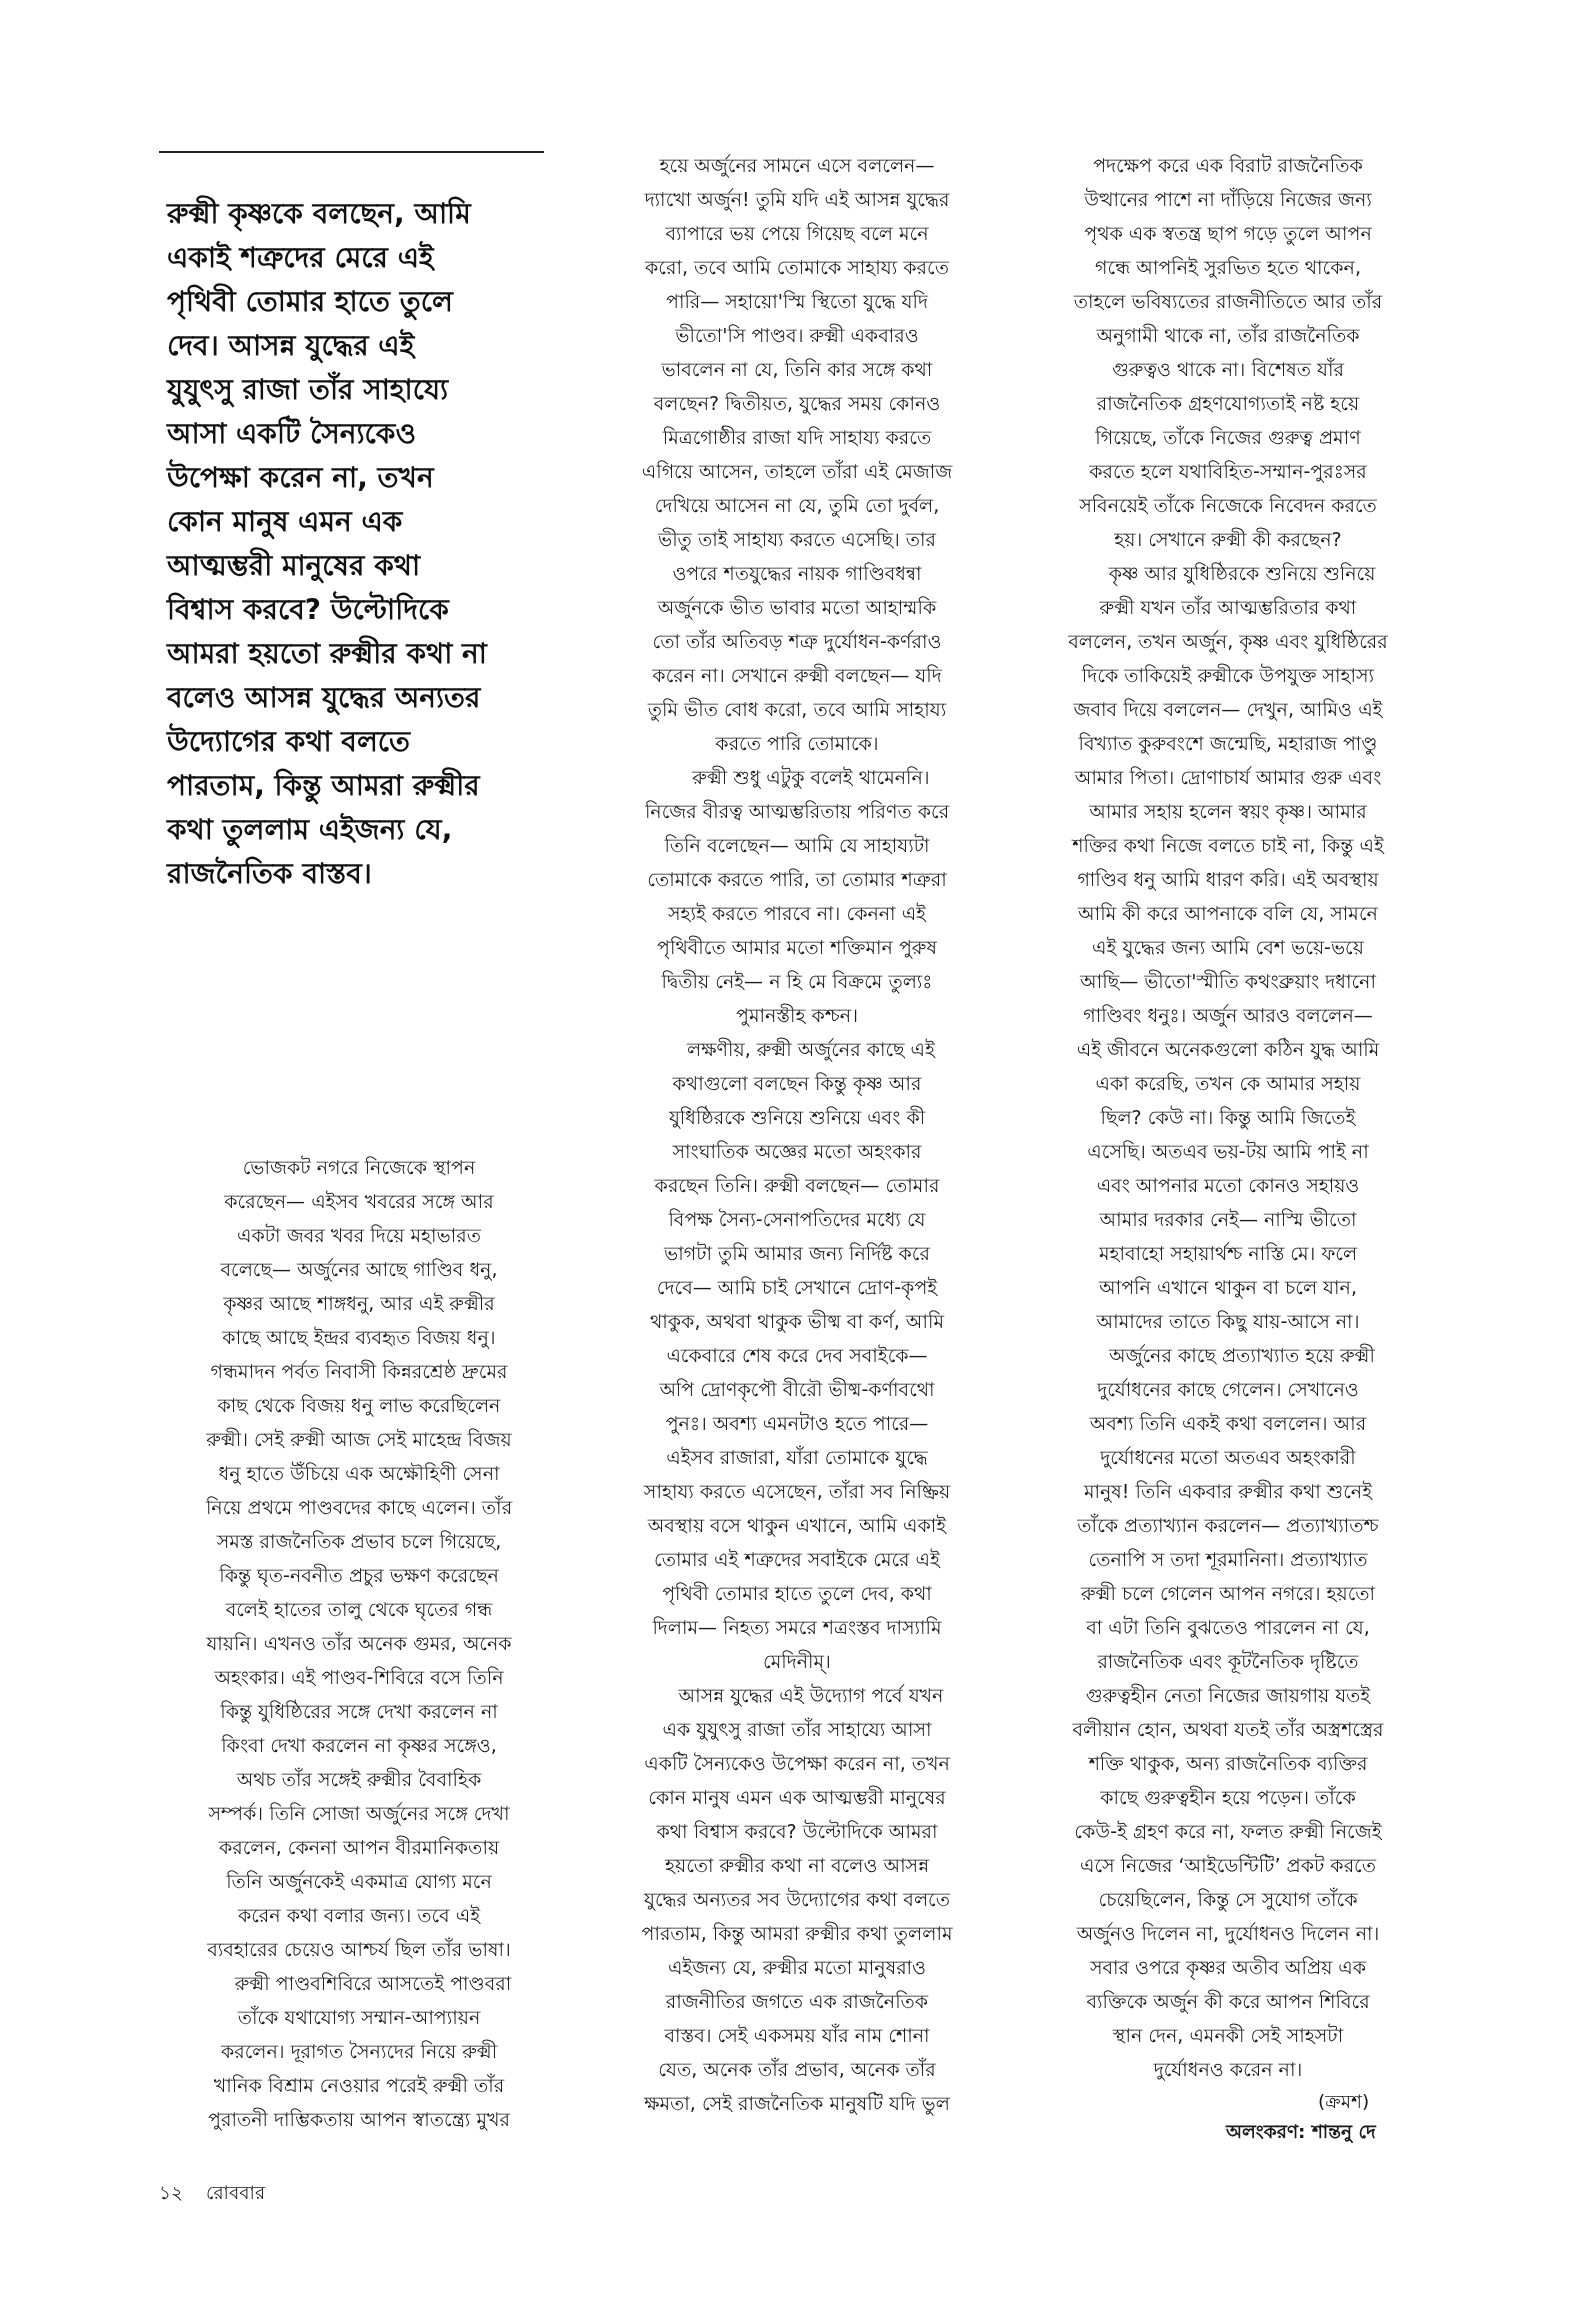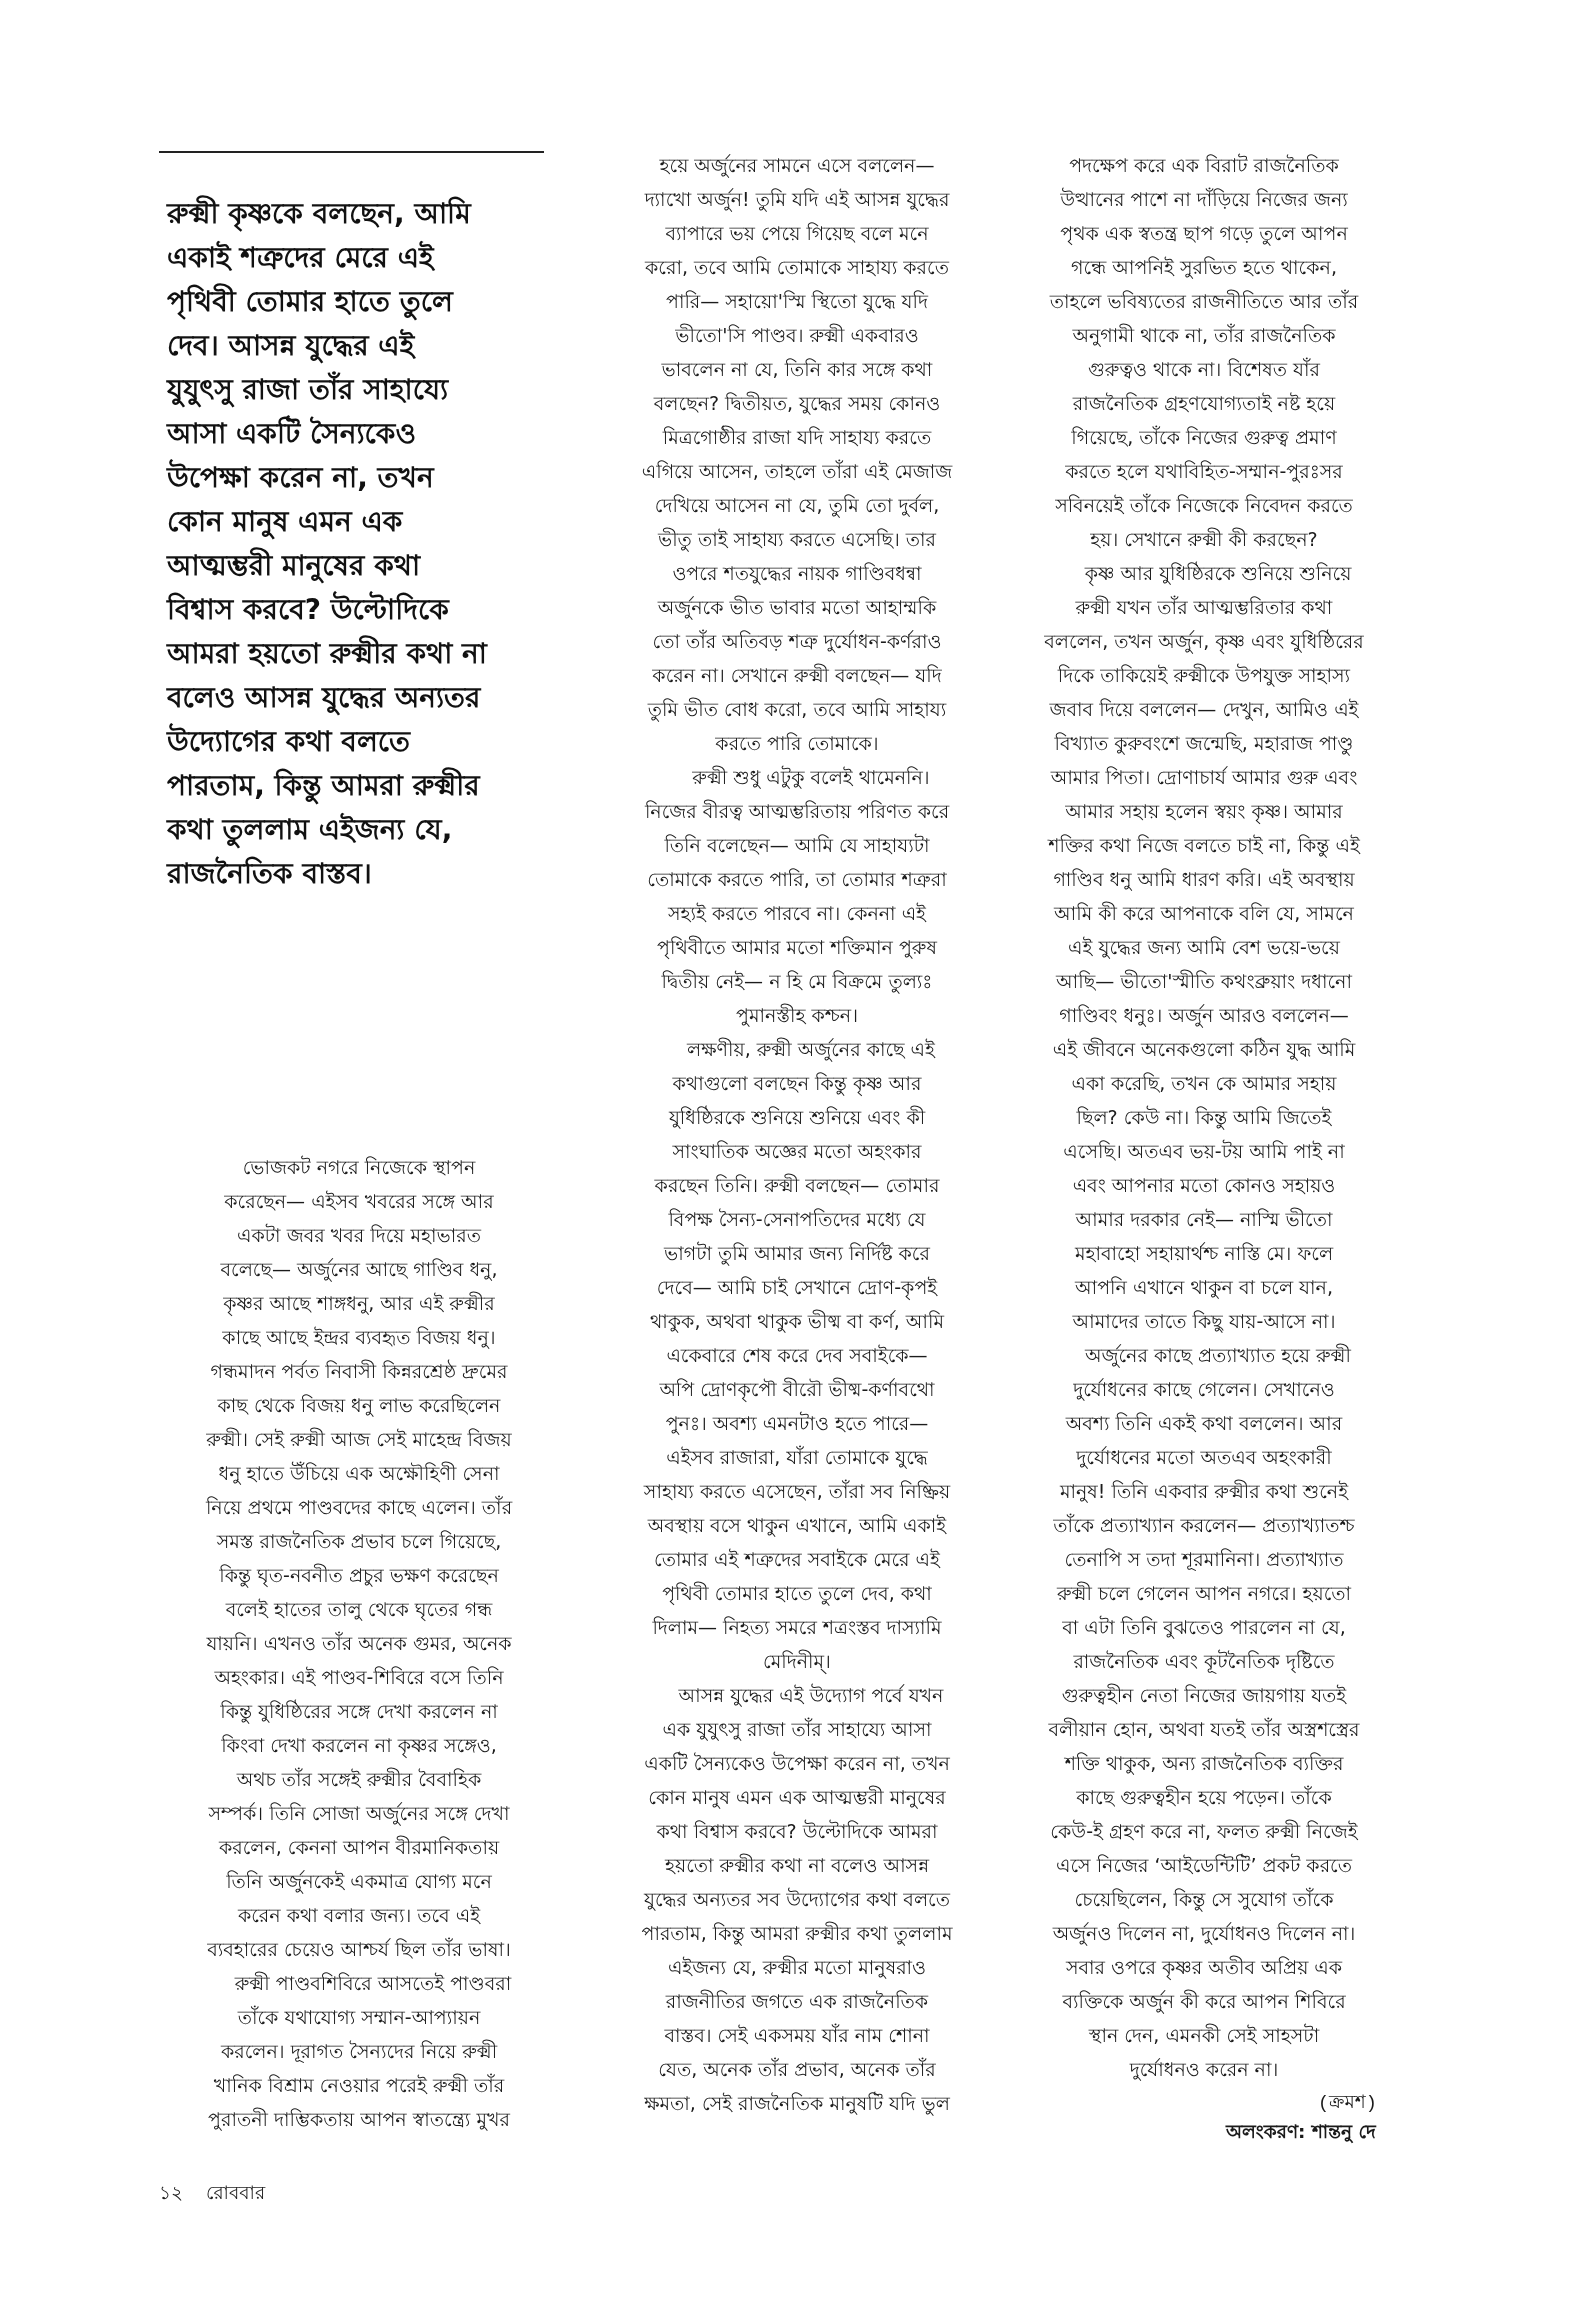--- a/index.html
+++ b/index.html
@@ -19,22 +19,22 @@
   }
   .pullquote .ln { display: block; white-space: nowrap; }
   .col {
     position: absolute; width: 400px;
     font-size: 19px; line-height: 34px; color: #1c1c1c; text-align: center;
   }
   .col .ln { display: block; white-space: nowrap; }
   .col .ln.indent { padding-left: 28px; }
   #col1 { left: 159px; top: 1150px; }
   #col2 { left: 597px; top: 148px; }
-  #col3 { left: 1004px; top: 148px; }
-  .kromosh { position: absolute; left: 1318px; top: 2088px; font-size: 18.5px; font-family: Liberation Mono, monospace; }
+  #col3 { left: 1028px; top: 148px; }
+  .kromosh { position: absolute; left: 1318px; top: 2088px; font-size: 18.5px; }
   .credit { position: absolute; left: 1226px; top: 2118px; font-size: 18.5px; font-weight: bold; }
   .folio {
     position: absolute; left: 159px; top: 2179px; font-size: 18.5px; color: #222;
   }
   .folio span { margin-right: 17px; }
 </style>
 </head>
 <body>
 
 <div class="rule"></div>

